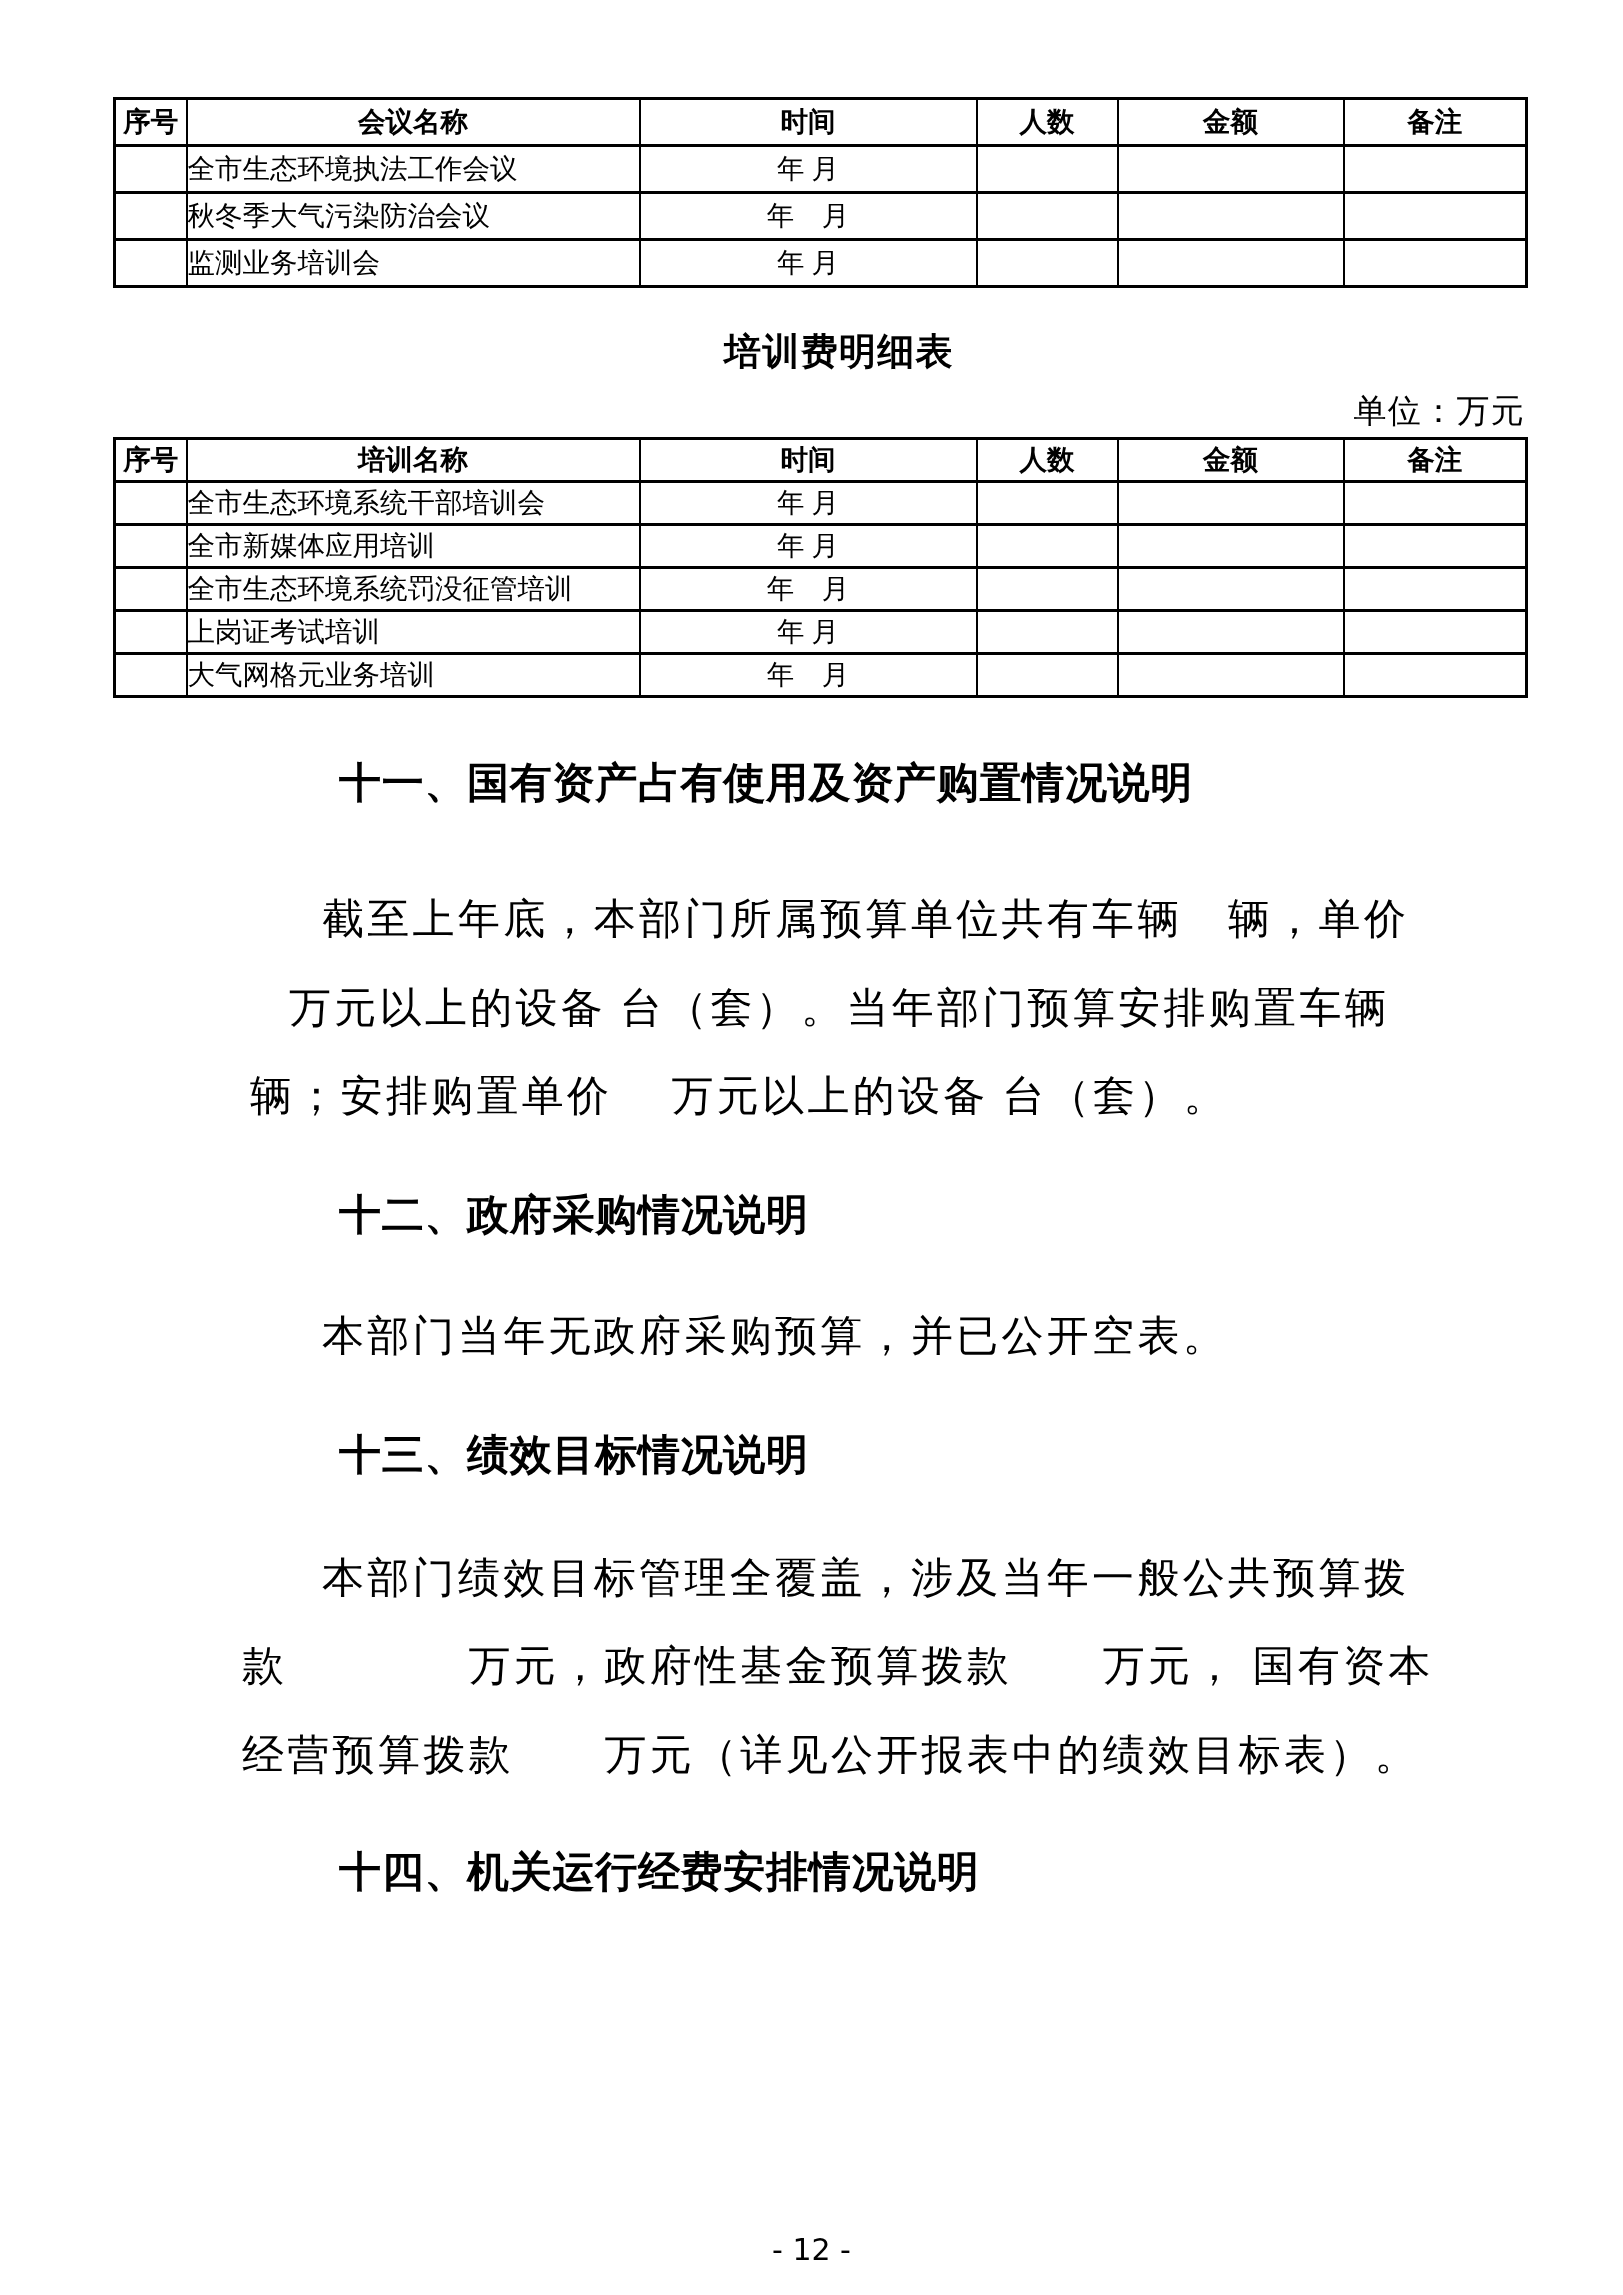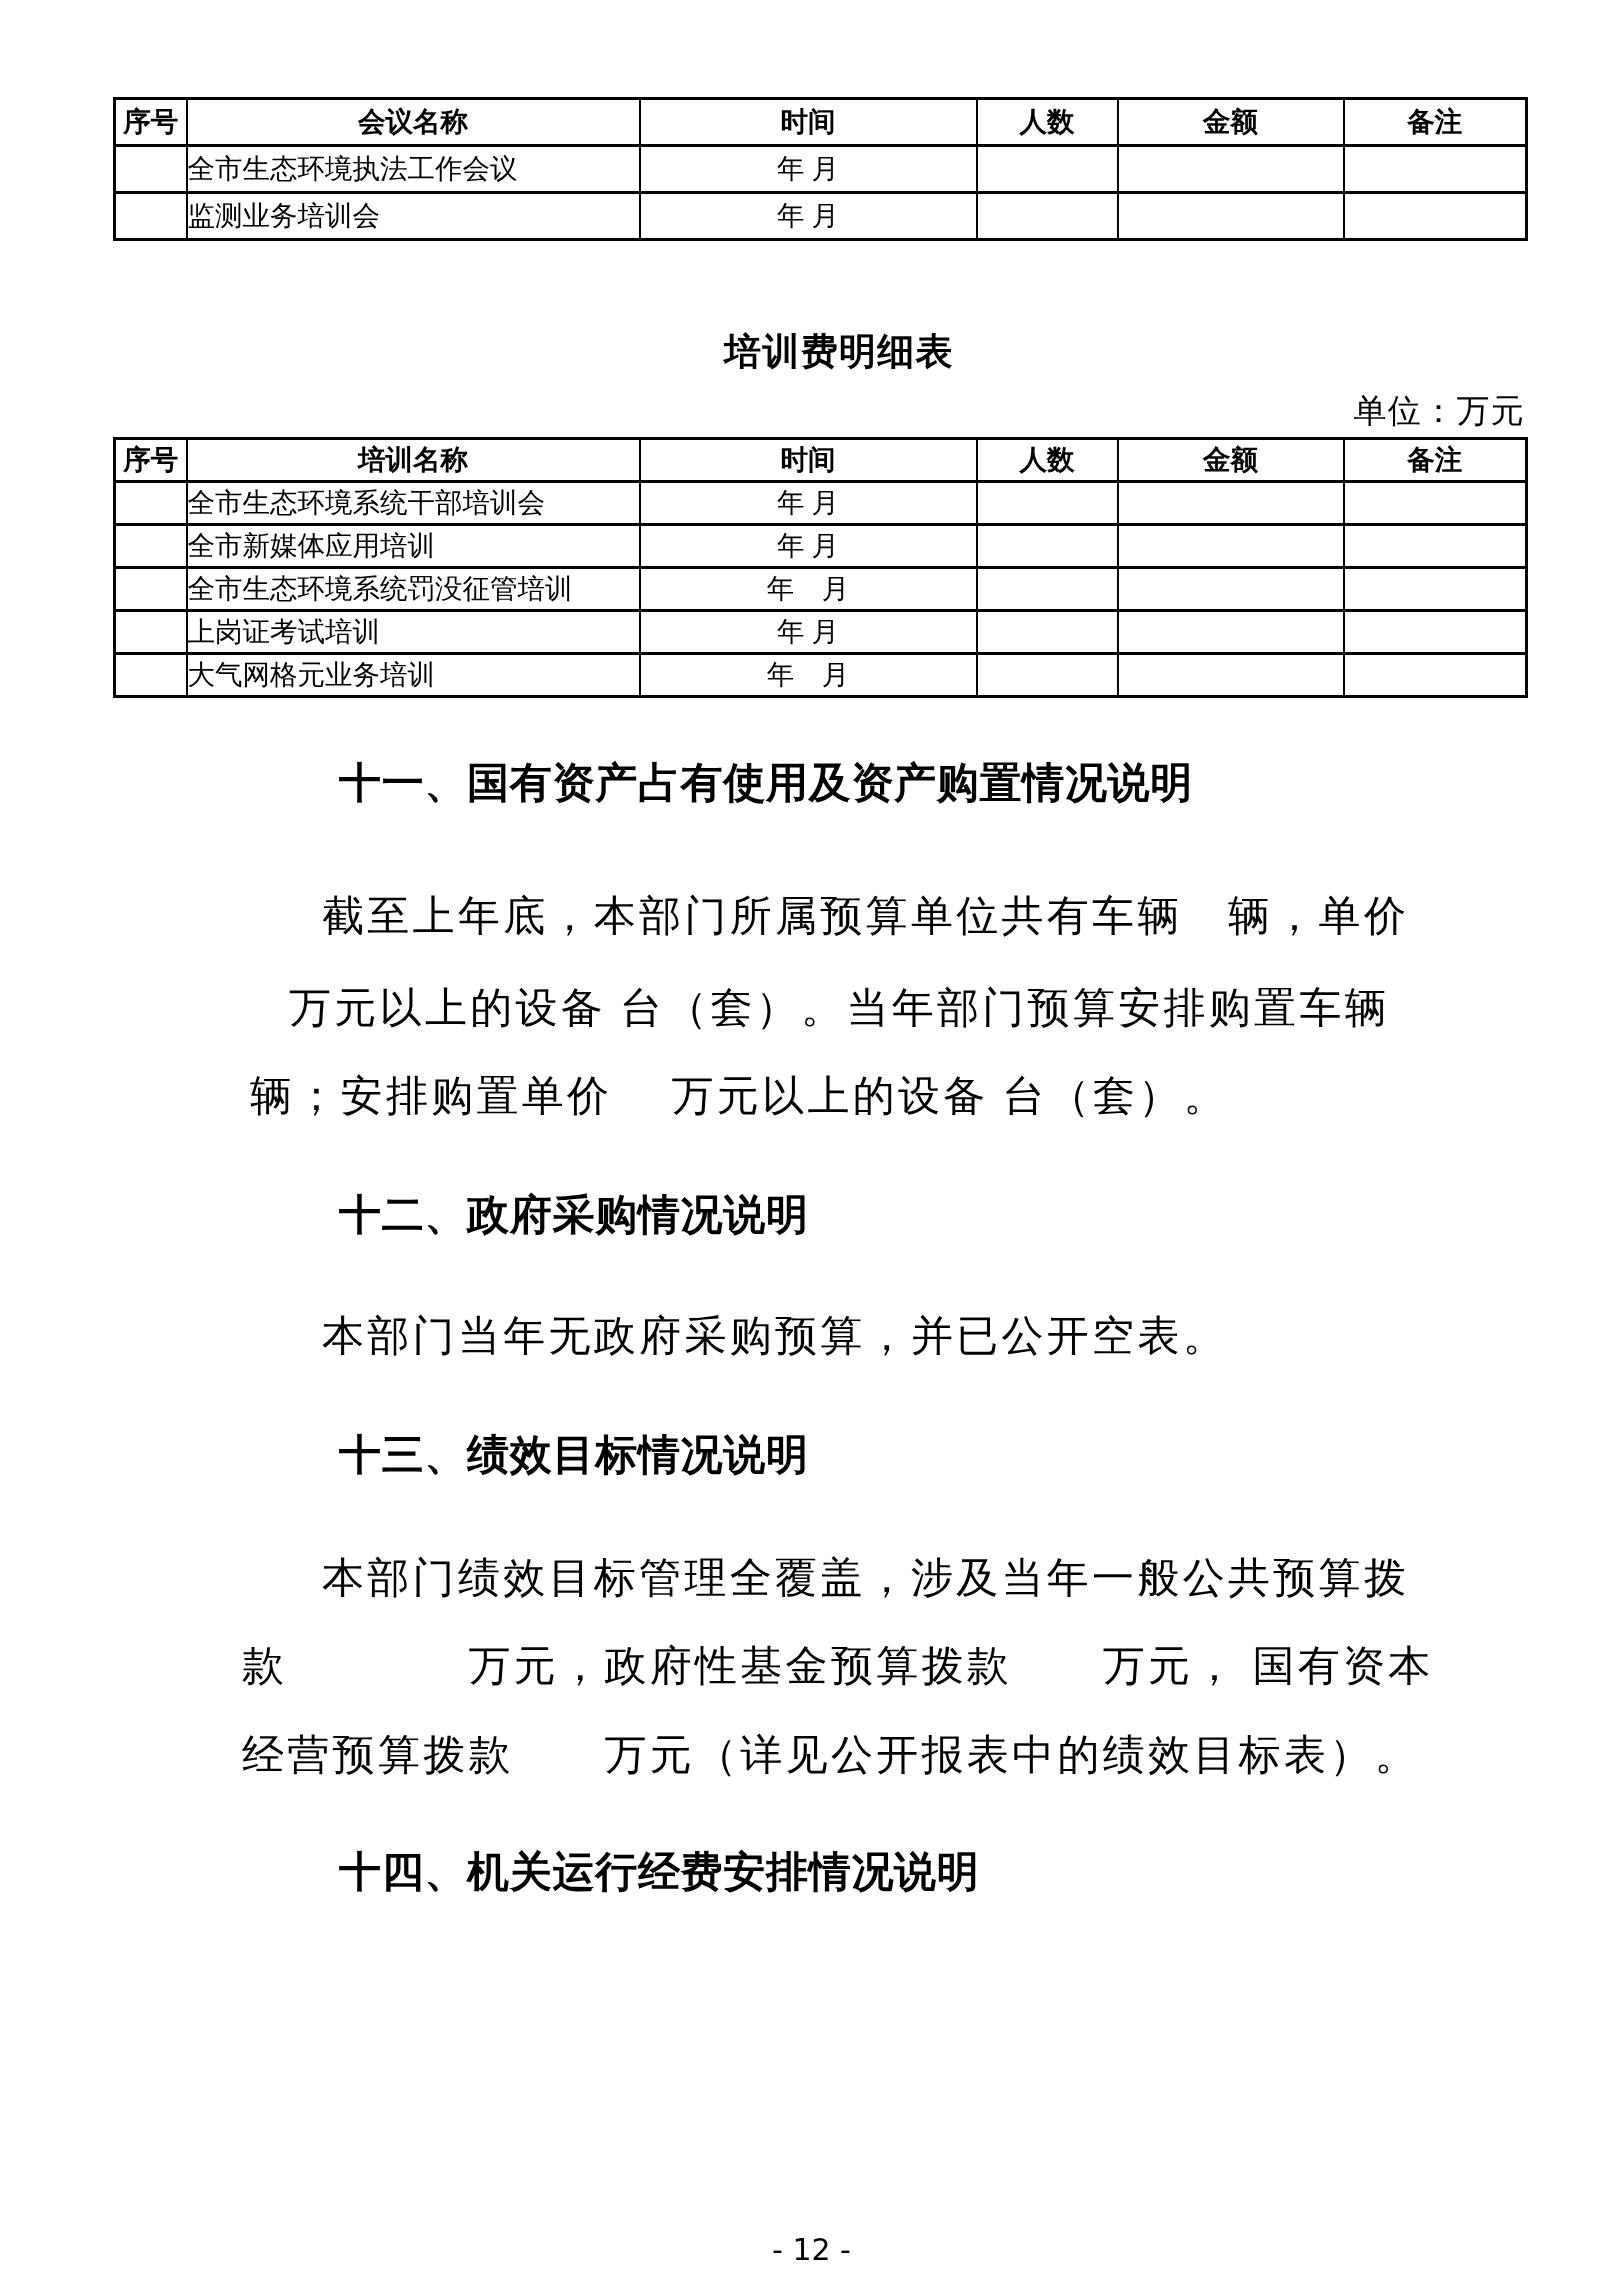--- a/index.html
+++ b/index.html
@@ -68,21 +68,21 @@
     white-space:nowrap;
   }
   .body-line {
     position:absolute;
     font-size:42px;
     line-height:1.15;
     letter-spacing:3.3px;
     white-space:nowrap;
   }
   #h11 { top:759px; }
-  #p11-l1 { top:895px; left:322px;font-family:Liberation Mono, monospace; }
+  #p11-l1 { top:895px; left:322px; }
   #p11-l2 { top:984px; left:289px; }
   #p11-l3 { top:1072px; left:242px;margin-left:8px; }
   #h12 { top:1191px; }
   #p12-l1 { top:1312px; left:322px; }
   #h13 { top:1431px; }
   #p13-l1 { top:1554px; left:322px; }
   #p13-l2 { top:1642px; left:242px; }
   #p13-l3 { top:1731px; left:242px; }
   #h14 { top:1848px; }
   .page-num {
@@ -119,20 +119,28 @@
     <tr>
       <td class="cell-empty"></td>
       <td class="cell-name">全市生态环境执法工作会议</td>
       <td class="cell-time">年 月</td>
       <td class="cell-empty"></td>
       <td class="cell-empty"></td>
       <td class="cell-empty"></td>
     </tr>
     <tr>
       <td class="cell-empty"></td>
+      <td class="cell-name">秋冬季大气污染防治会议</td>
+      <td class="cell-time">年　月</td>
+      <td class="cell-empty"></td>
+      <td class="cell-empty"></td>
+      <td class="cell-empty"></td>
+    </tr>
+    <tr>
+      <td class="cell-empty"></td>
       <td class="cell-name">监测业务培训会</td>
       <td class="cell-time">年 月</td>
       <td class="cell-empty"></td>
       <td class="cell-empty"></td>
       <td class="cell-empty"></td>
     </tr>
   </tbody>
     </table>
 
   <div class="doc-title">培训费明细表</div>

